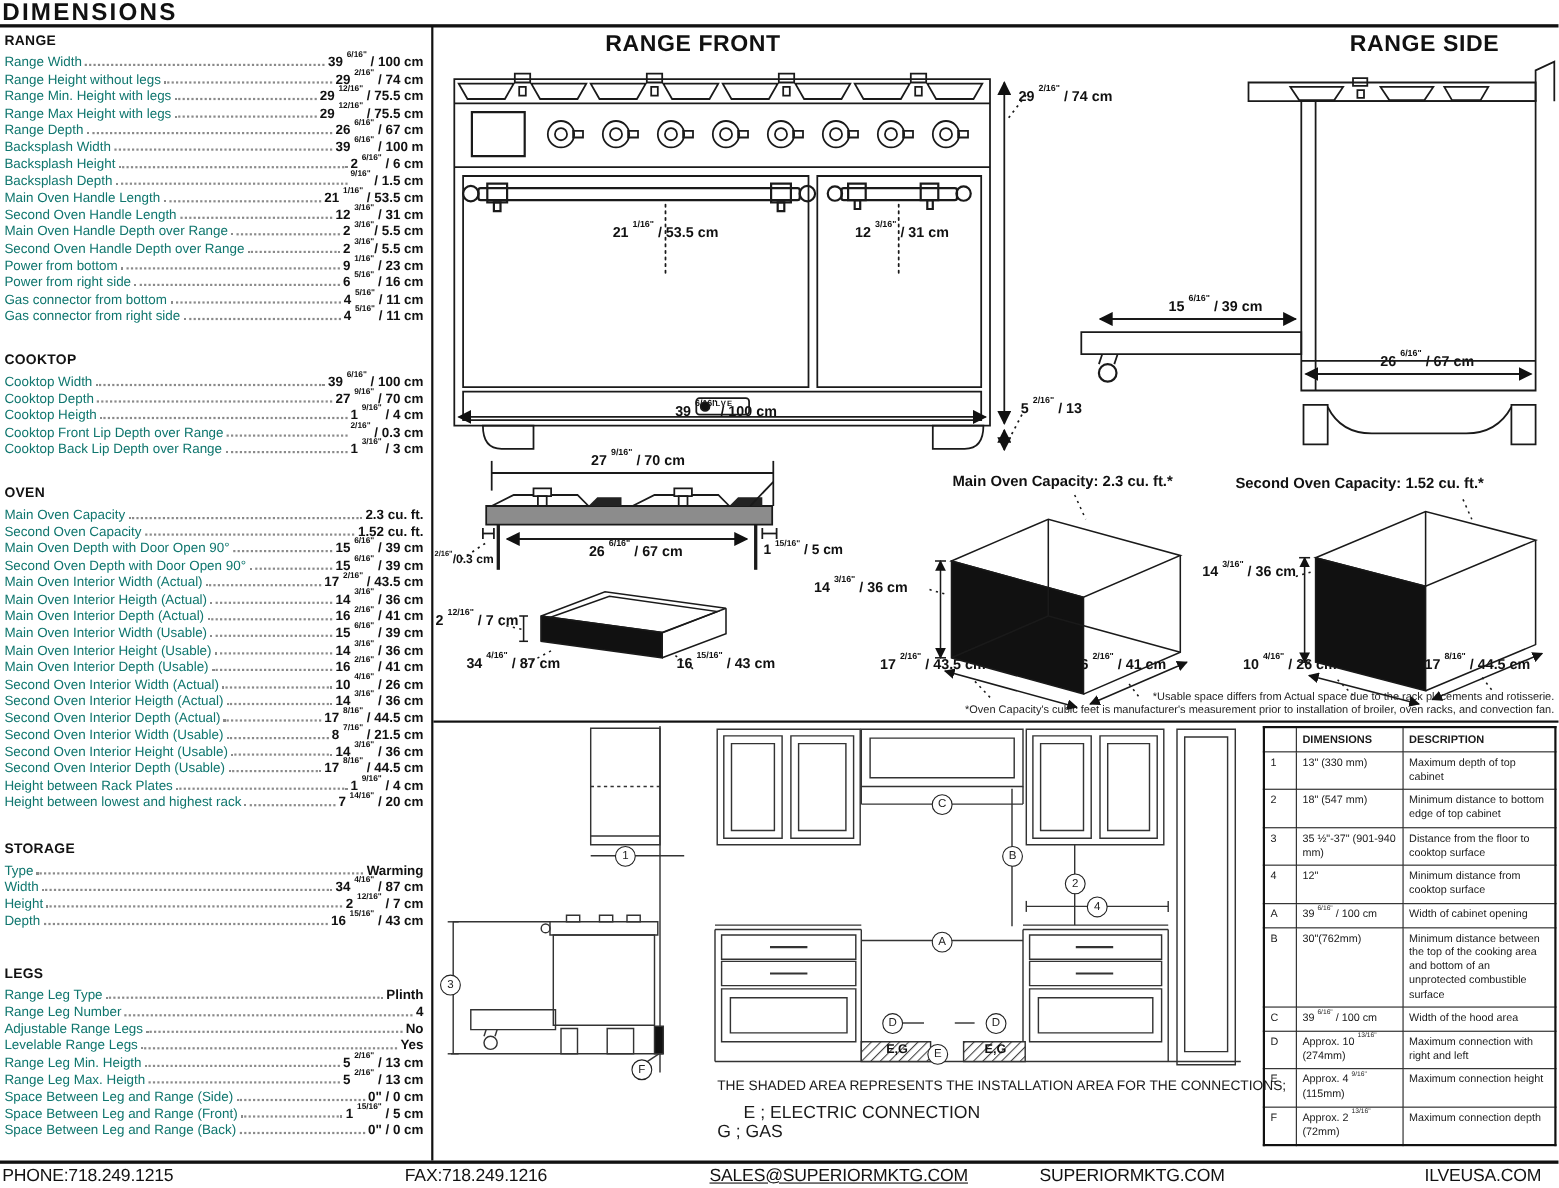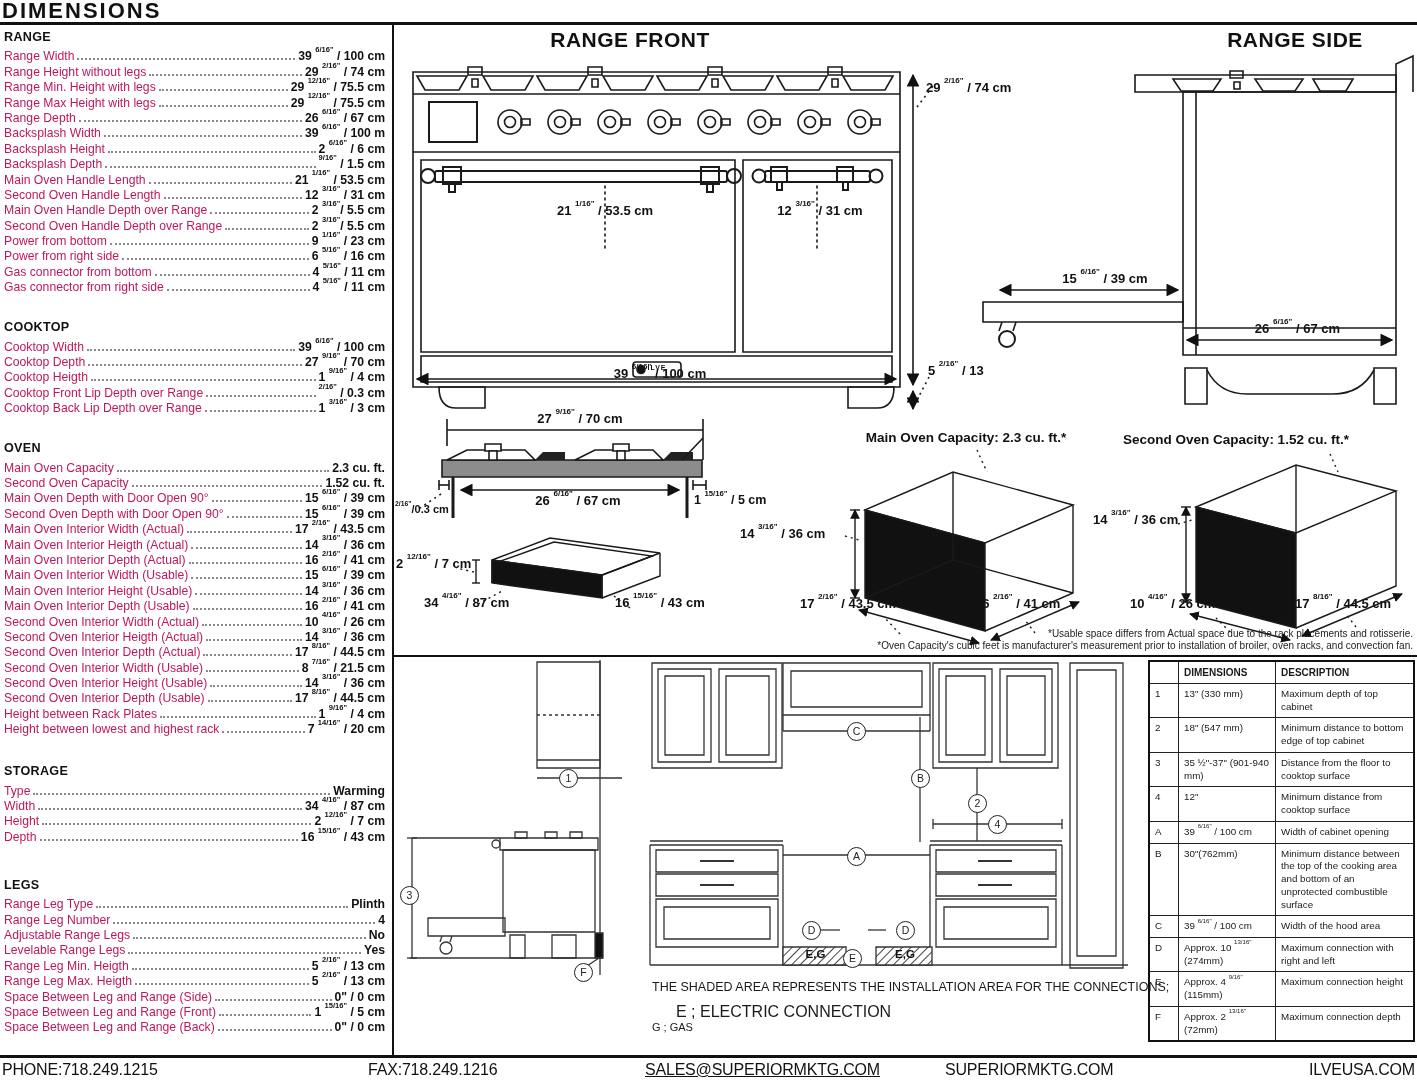--- a/index.html
+++ b/index.html
@@ -9,21 +9,21 @@
   
   .page-title{left:2px;top:-2px;font-size:22px;font-weight:800;letter-spacing:2px;color:#111;}
   .top-rule{left:0;top:22px;width:1417px;height:3px;background:#111;}
   .v-divider{left:392px;top:24px;width:2px;height:1031px;background:#111;}
   .h-divider{left:394px;top:655px;width:1023px;height:2px;background:#111;}
   .bottom-rule{left:0;top:1055px;width:1417px;height:3px;background:#111;}
   
   .specs{left:4px;top:30px;width:381px;}
   .spec-heading{font-size:12.6px;font-weight:bold;color:#111;margin:26px 0 4px 0;letter-spacing:.3px;}
   .spec-row{display:flex;align-items:flex-end;height:15.4px;font-size:12.2px;}
-  .spec-label{white-space:nowrap;color:#be185d;}
+  .spec-label{white-space:nowrap;color:#0f766e;}
   .leader{flex:1;min-width:5px;border-bottom:2px dotted #8a8a8a;margin:0 3px 3px 3px;}
   .spec-value{white-space:nowrap;font-weight:bold;color:#111;}
   sup{font-size:0.62em;line-height:0;position:relative;top:-0.4em;}
   
   .dim{position:absolute;font-weight:bold;font-size:13px;white-space:nowrap;color:#111;}
   .ctr{text-align:center;}
   .draw-title{position:absolute;font-size:21px;font-weight:800;letter-spacing:.5px;color:#111;text-align:center;}
   .cap-title{position:absolute;font-size:13.5px;font-weight:bold;color:#111;text-align:center;white-space:nowrap;}
   .note{position:absolute;font-size:10px;color:#222;text-align:right;white-space:nowrap;}
   .mk{position:absolute;width:17px;height:17px;border:1.5px solid #222;border-radius:50%;
@@ -749,21 +749,21 @@
 <div class="mk" style="left:847px;top:847px;">A</div>
 <div class="mk" style="left:802px;top:921px;">D</div>
 <div class="mk" style="left:896px;top:921px;">D</div>
 <div class="mk" style="left:843px;top:949px;">E</div>
 
 <div class="eg" style="left:788px;top:948px;width:55px;">E,G</div>
 <div class="eg" style="left:879px;top:948px;width:52px;">E,G</div>
 
 <div class="inst-text" style="left:652px;top:980px;">THE SHADED AREA REPRESENTS THE INSTALLATION AREA FOR THE CONNECTIONS;</div>
 <div class="inst-text" style="left:652px;top:1003px;font-size:16px;margin-left:24px;">E ; ELECTRIC CONNECTION</div>
-<div class="inst-text" style="left:652px;top:1021px;font-size:11px;">G ; GAS</div>
+<div class="inst-text" style="left:652px;top:1021px;font-size:16px;">G ; GAS</div>
 
 <div class="dims-table">
   <table id="dims-table">
       <thead>
         <tr>
           <th class="c0"></th>
           <th class="c1">DIMENSIONS</th>
           <th class="c2">DESCRIPTION</th>
         </tr>
       </thead>
@@ -819,13 +819,13 @@
           <td>Maximum connection depth</td>
         </tr>
       </tbody>
     </table>
 </div>
 
 <div class="footer-item" style="left:2px;">PHONE:718.249.1215</div>
 <div class="footer-item" style="left:368px;">FAX:718.249.1216</div>
 <div class="footer-item" style="left:645px;text-decoration:underline;">SALES@SUPERIORMKTG.COM</div>
 <div class="footer-item" style="left:945px;">SUPERIORMKTG.COM</div>
-<div class="footer-item" style="left:1295px;width:120px;text-align:right;">ILVEUSA.COM</div>
+<div class="footer-item" style="left:1295px;width:120px;">ILVEUSA.COM</div>
 
 </body></html>

